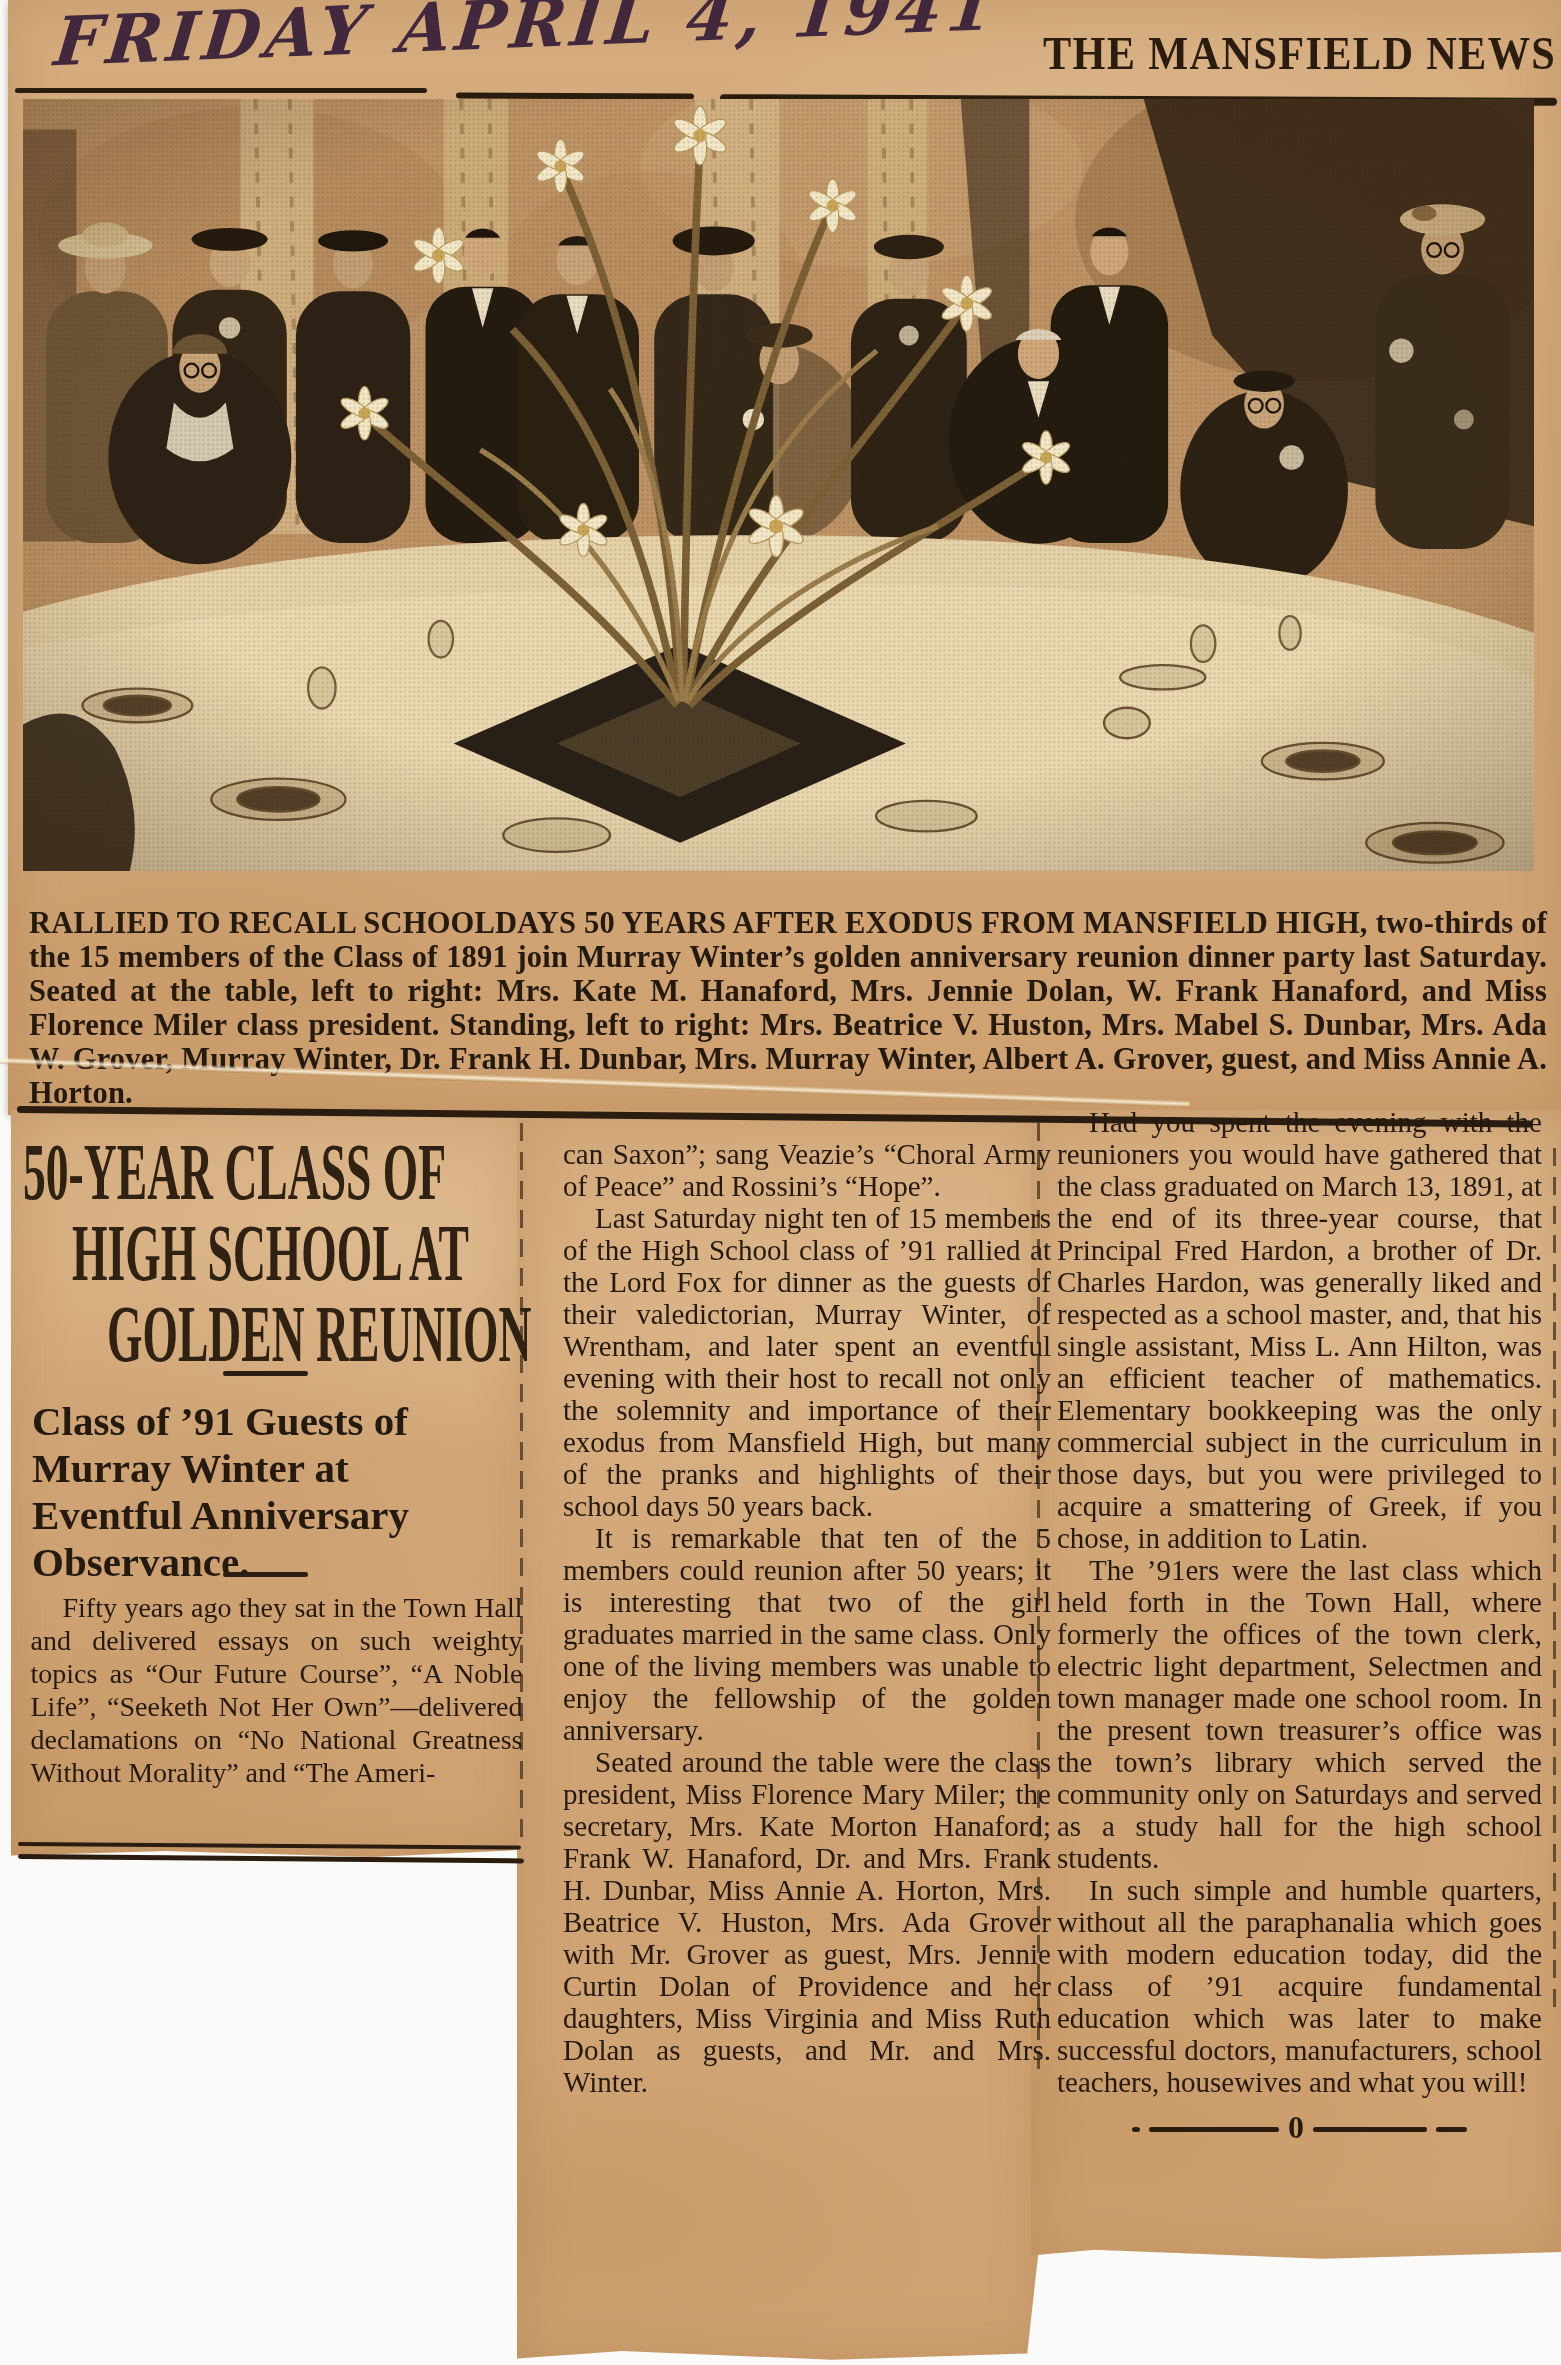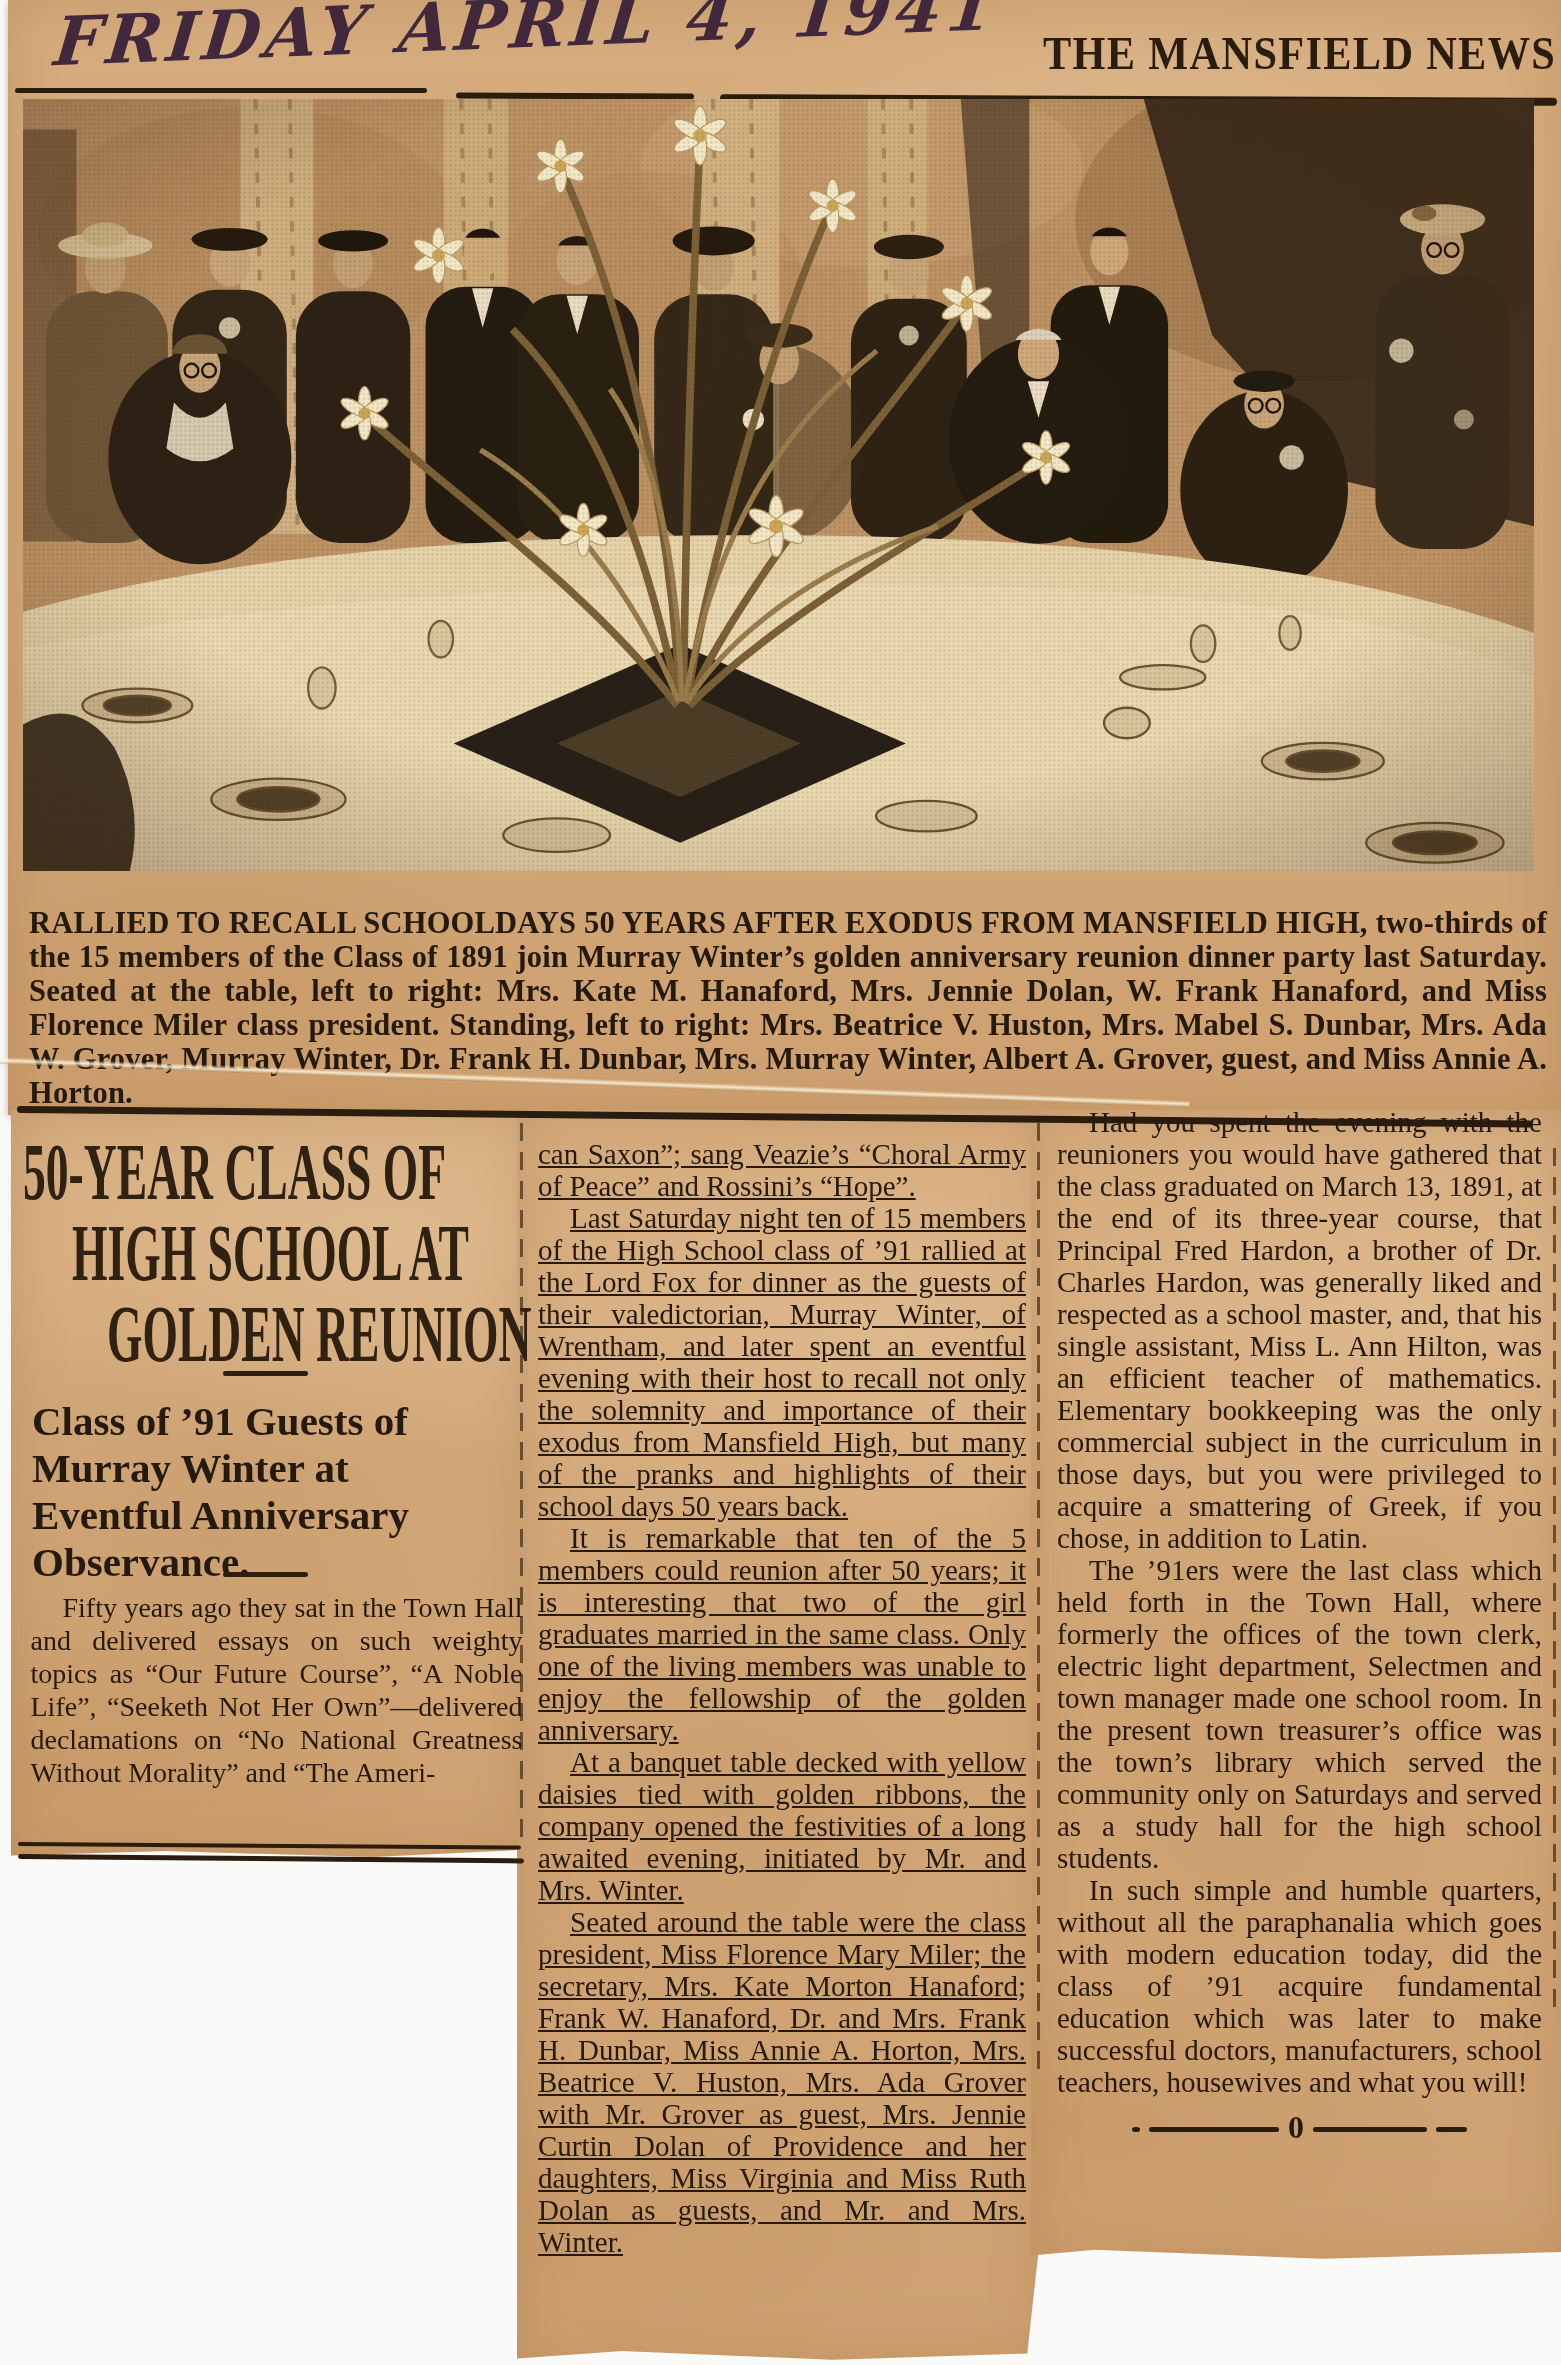--- a/index.html
+++ b/index.html
@@ -54,21 +54,21 @@
   .dr2{left:18.3px;top:1854px;width:506px;height:5.3px;transform:rotate(.5deg);}
   
   .hl{font-weight:bold;font-size:76px;letter-spacing:0;color:#2f2212;white-space:nowrap;
       transform:scaleX(.6) scaleY(1.05);transform-origin:left top;}
   .hl1{left:23px;top:1127px;}
   .hl2{left:72px;top:1208px;}
   .hl3{left:107px;top:1289px;}
   .subhead{left:32px;top:1398px;width:467px;font-size:41px;line-height:47px;font-weight:bold;text-align:left;}
   .col{position:absolute;font-size:29px;line-height:32px;text-align:justify;}
   .col1{left:30.5px;top:1591px;width:492px;font-size:28px;line-height:33px;}
-  .col2{left:538px;top:1138px;width:488px;text-decoration:underline;}
+  .col2{left:563px;top:1138px;width:488px;}
   .col3{left:1057px;top:1106px;width:485px;}
   .para{margin:0;text-indent:32px;}
   .para.noind{text-indent:0;}
   .end-div{display:flex;align-items:center;justify-content:center;gap:9.2px;margin-top:15.3px;}
   .ed-dot{width:7.6px;height:4.6px;background:#2a1d10;border-radius:50%;}
   .ed-line{height:4.6px;background:#2a1d10;border-radius:2.3px;}
   .ed-l1{width:130px;} .ed-l2{width:114px;}
   .ed-o{font-size:32px;font-weight:bold;line-height:1;transform:translateY(-2.3px);}
   .ed-dash{width:30.5px;height:4.6px;background:#2a1d10;border-radius:2.3px;}
 </style>
@@ -299,21 +299,20 @@
   <div class="col col1">
     <p class="para">Fifty years ago they sat in the Town Hall and delivered essays on such weighty topics as “Our Future Course”, “A Noble Life”, “Seeketh Not Her Own”—delivered declamations on “No National Greatness Without Morality” and “The Ameri-</p>
   </div>
   <div class="abs dbl-rule dr1"></div>
   <div class="abs dbl-rule dr2"></div>
 
   <div class="col col2">
     <p class="para noind">can Saxon”; sang Veazie’s “Choral Army of Peace” and Rossini’s “Hope”.</p>
     <p class="para">Last Saturday night ten of 15 members of the High School class of ’91 rallied at the Lord Fox for dinner as the guests of their valedictorian, Murray Winter, of Wrentham, and later spent an eventful evening with their host to recall not only the solemnity and importance of their exodus from Mansfield High, but many of the pranks and highlights of their school days 50 years back.</p>
     <p class="para">It is remarkable that ten of the 5 members could reunion after 50 years; it is interesting that two of the girl graduates married in the same class.  Only one of the living members was unable to enjoy the fellowship of the golden anniversary.</p>
-    <p class="para">At a banquet table decked with yellow daisies tied with golden ribbons, the company opened the festivities of a long awaited evening, initiated by Mr. and Mrs. Winter.</p>
     <p class="para">Seated around the table were the class president, Miss Florence Mary Miler; the secretary, Mrs. Kate Morton Hanaford; Frank W. Hanaford, Dr. and Mrs. Frank H. Dunbar, Miss Annie A. Horton, Mrs. Beatrice V. Huston, Mrs. Ada Grover with Mr. Grover as guest, Mrs. Jennie Curtin Dolan of Providence and her daughters, Miss Virginia and Miss Ruth Dolan as guests, and Mr. and Mrs. Winter.</p>
   </div>
 
   <div class="col col3">
     <p class="para">Had you spent the evening with the reunioners you would have gathered that the class graduated on March 13, 1891, at the end of its three-year course, that Principal Fred Hardon, a brother of Dr. Charles Hardon, was generally liked and respected as a school master, and, that his single assistant, Miss L. Ann Hilton, was an efficient teacher of mathematics.  Elementary bookkeeping was the only commercial subject in the curriculum in those days, but you were privileged to acquire a smattering of Greek, if you chose, in addition to Latin.</p>
     <p class="para">The ’91ers were the last class which held forth in the Town Hall, where formerly the offices of the town clerk, electric light department, Selectmen and town manager made one school room. In the present town treasurer’s office was the town’s library which served the community only on Saturdays and served as a study hall for the high school students.</p>
     <p class="para">In such simple and humble quarters, without all the paraphanalia which goes with modern education today, did the class of ’91 acquire fundamental education which was later to make successful doctors, manufacturers, school teachers, housewives and what you will!</p>
     <div class="end-div">
       <span class="ed-dot"></span>
       <span class="ed-line ed-l1"></span>

